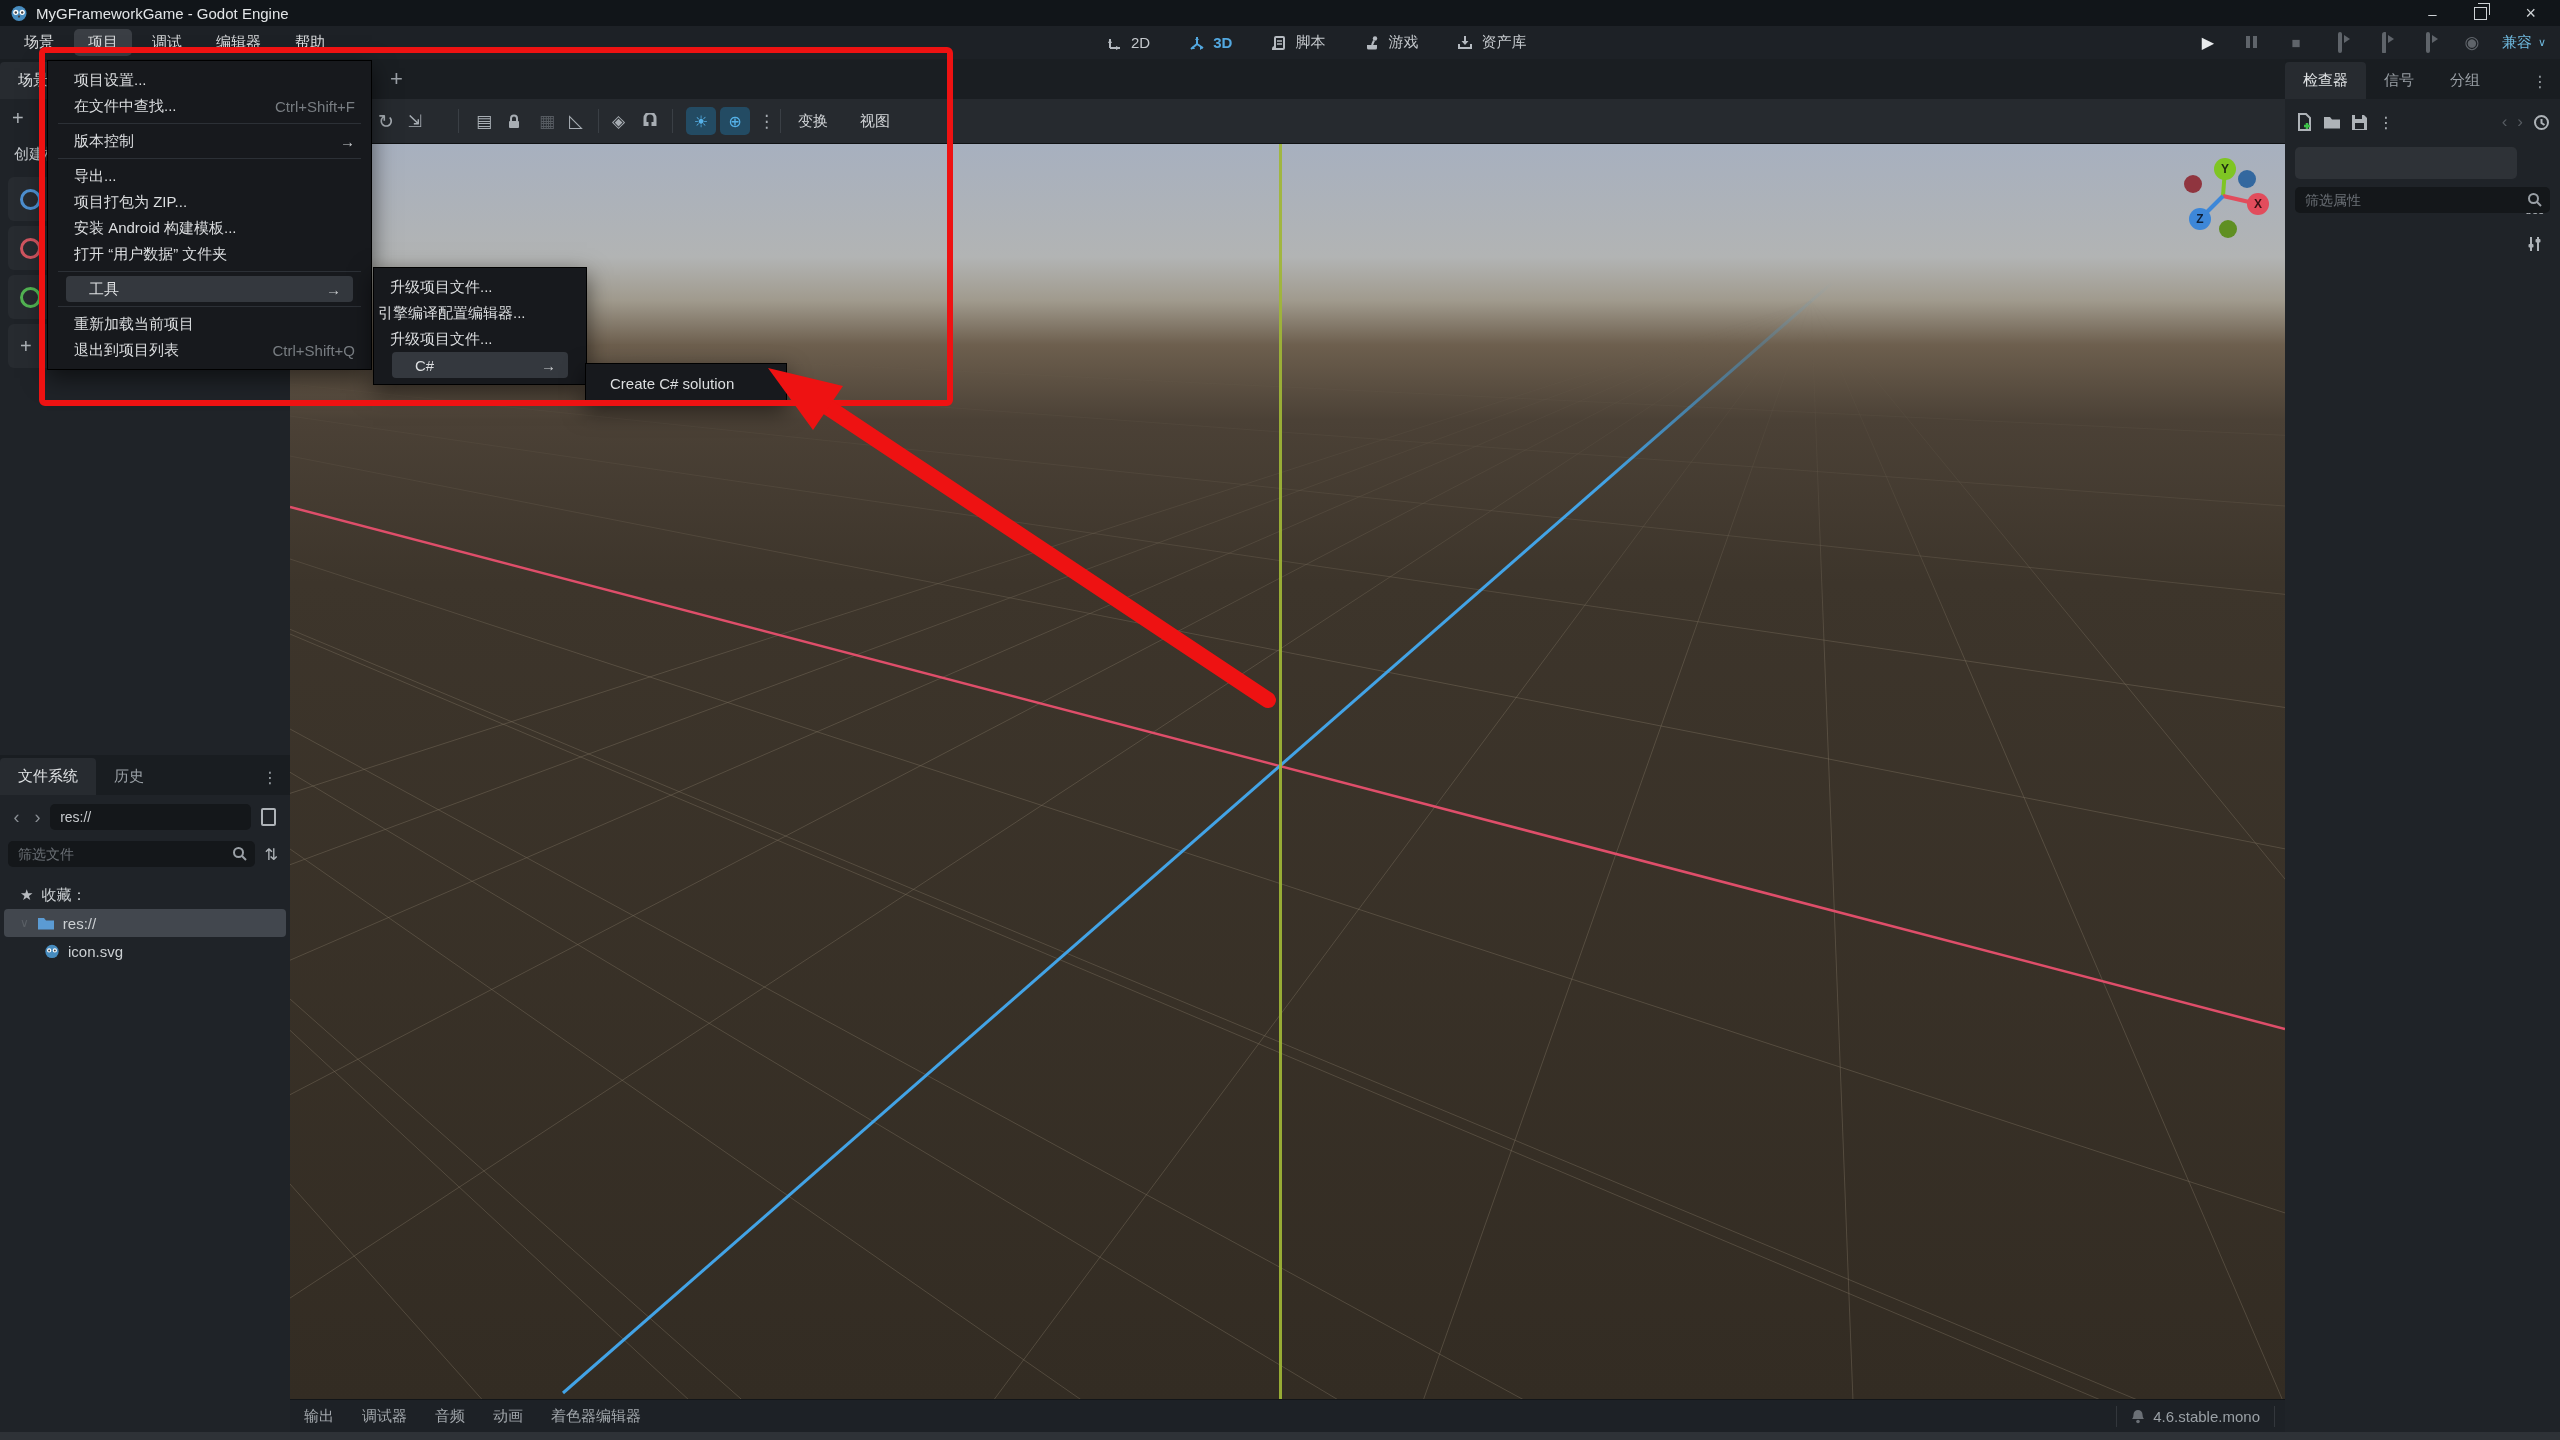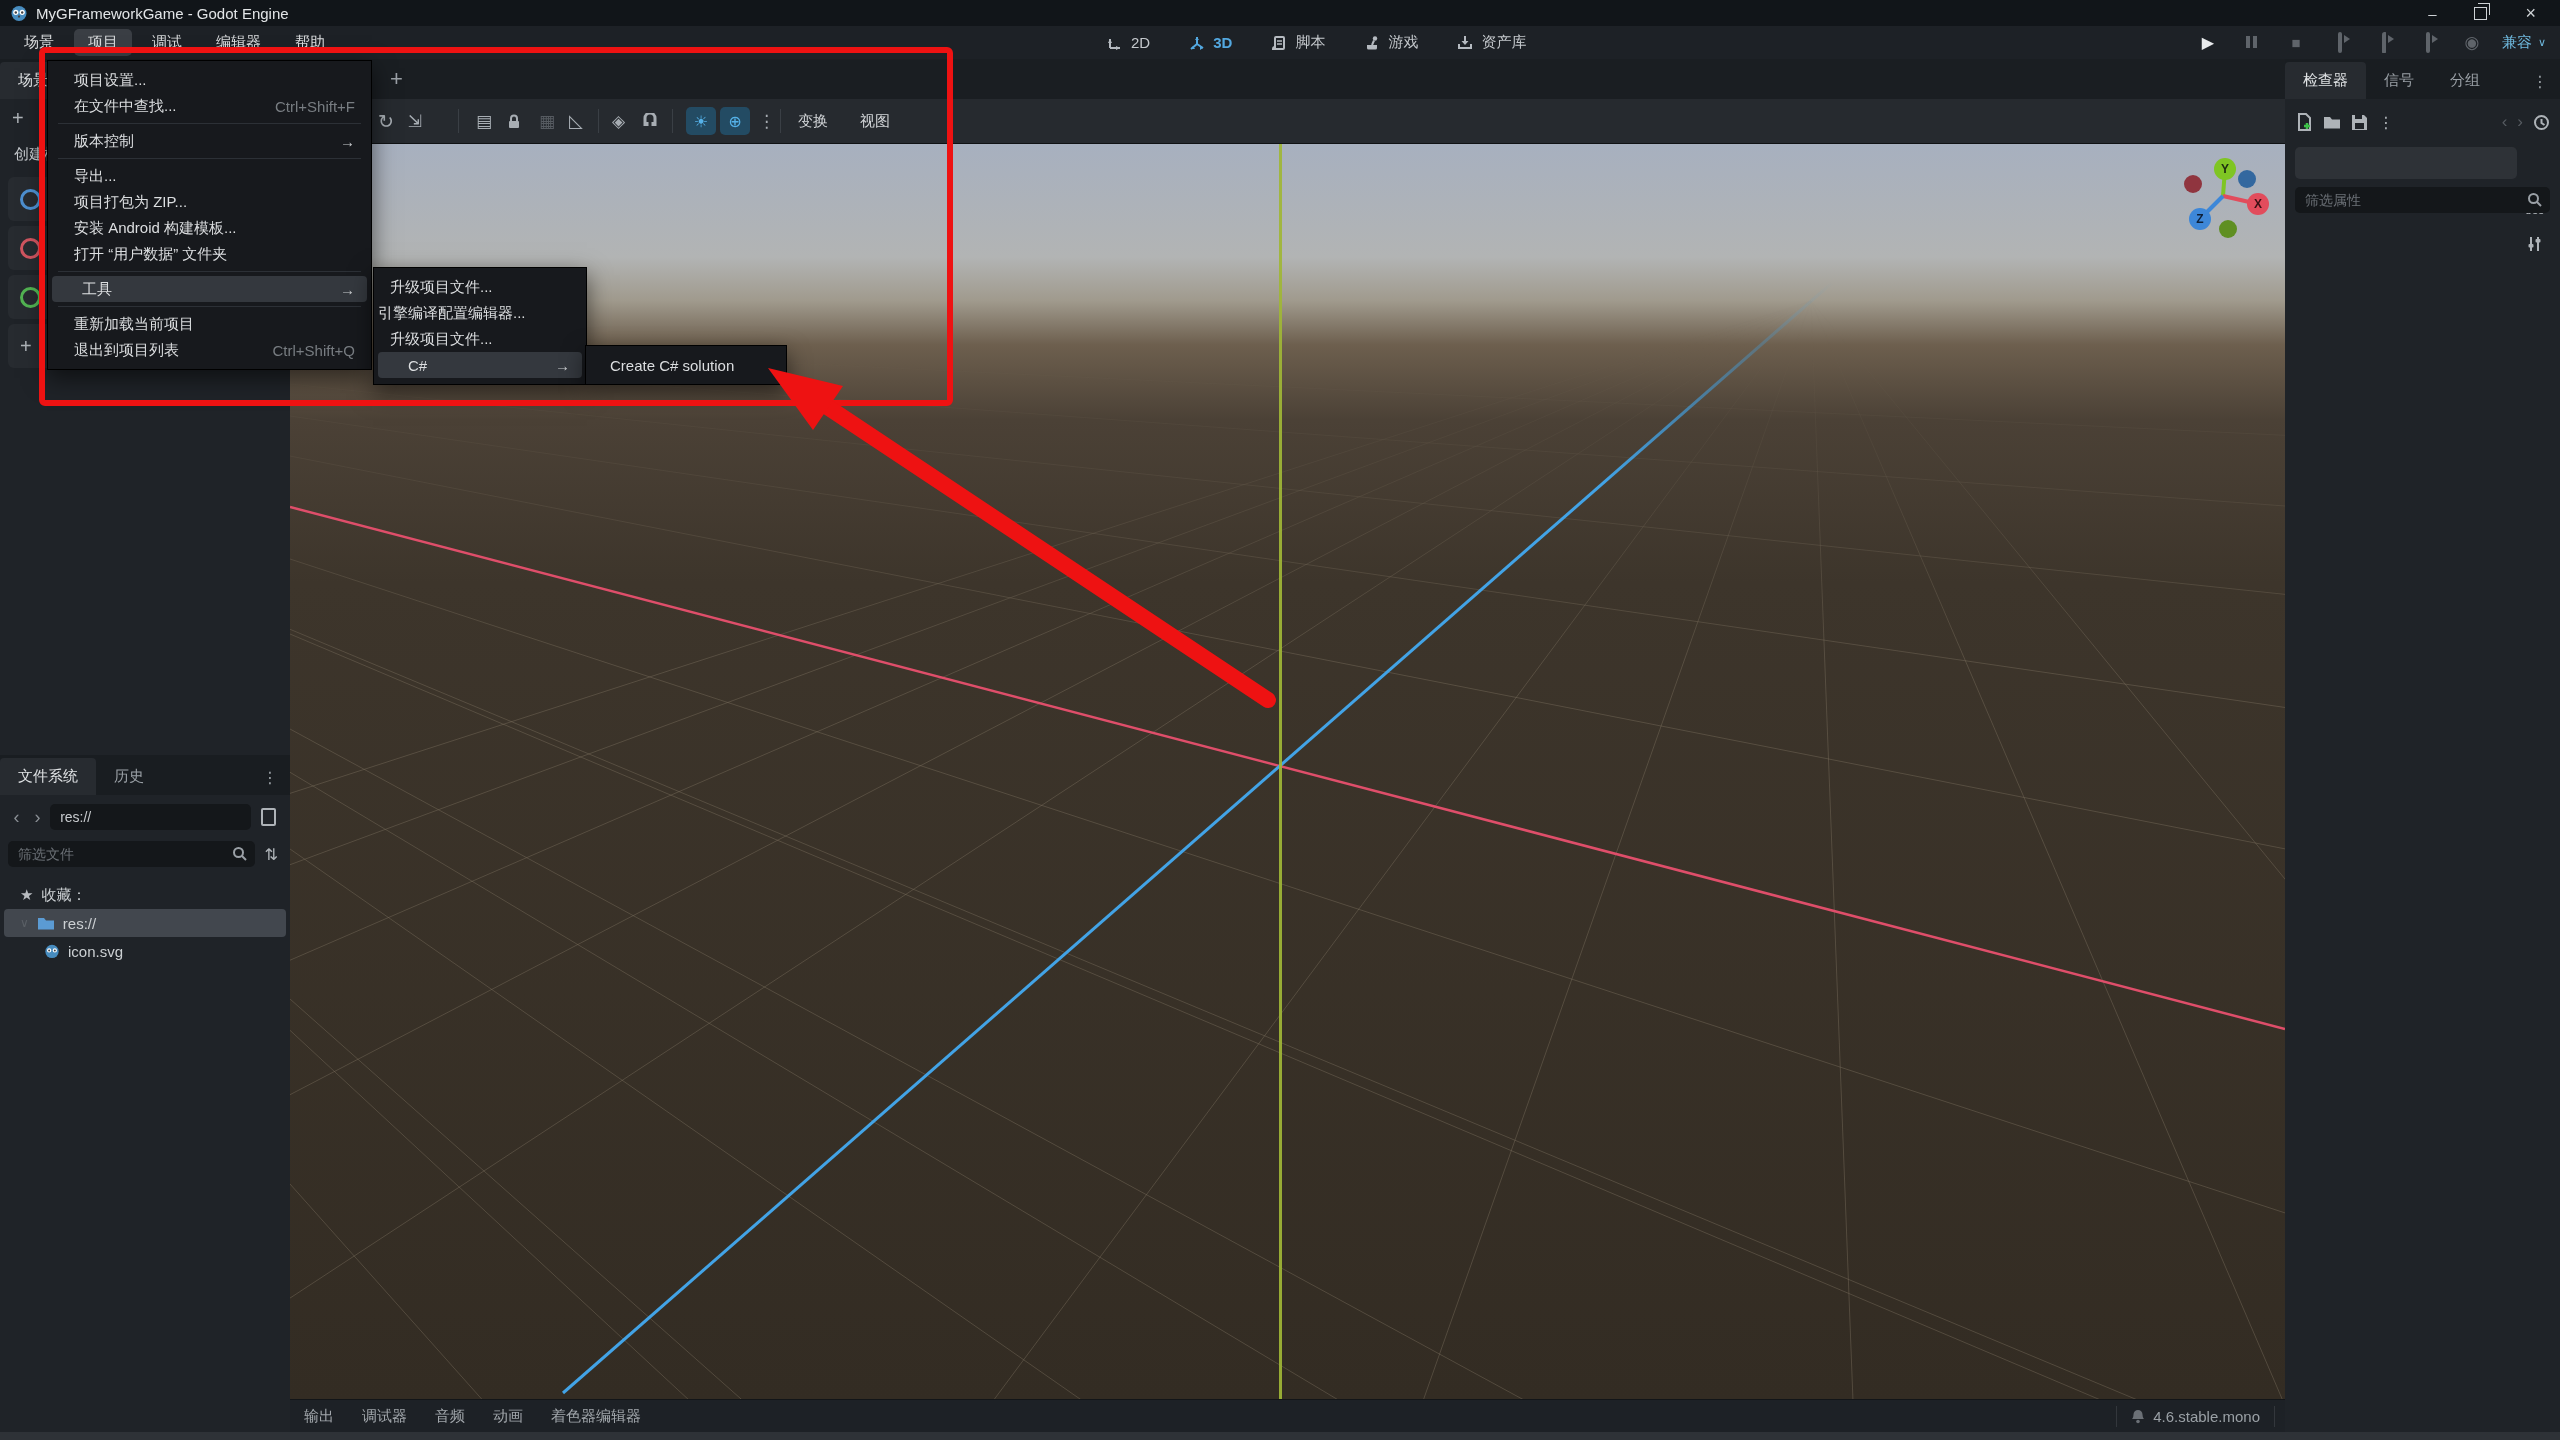--- a/index.html
+++ b/index.html
@@ -88,25 +88,25 @@
   .bottombar{height:32px;background:#1d2126;border-top:1px solid #121518;display:flex;align-items:center;font-size:15px;color:#a2a7ac;position:relative;}
   .bb-item{padding:0 14px;height:100%;display:flex;align-items:center;}
   .bb-right{position:absolute;right:10px;display:flex;align-items:center;gap:8px;color:#9aa0a5;
             border-left:1px solid #33373c;border-right:1px solid #33373c;padding:2px 14px;}
   #bottomstrip{position:absolute;left:0;bottom:0;width:2560px;height:8px;background:#2e3237;}
   
   .popup{position:absolute;background:#17191d;border:1px solid #000;box-shadow:0 8px 22px rgba(0,0,0,.55);
          z-index:40;padding:6px 0;font-size:15px;}
   #projectmenu{left:47px;top:60px;width:323px;}
   #toolsmenu{left:373px;top:267px;width:212px;z-index:41;}
-  #csmenu{left:585px;top:345px;width:200px;z-index:42;}
+  #csmenu{left:585px;top:363px;width:200px;z-index:42;}
   .mi{height:26px;display:flex;align-items:center;padding:0 16px 0 26px;color:#dcdee0;white-space:nowrap;}
   .mi .sc{margin-left:auto;color:#787d82;padding-left:30px;}
   .mi .arr{margin-left:auto;color:#c8cbce;}
-  .mi.hl{background:#34383e;border-radius:4px;margin:0 4px;padding:0 12px 0 30px;}
+  .mi.hl{background:#34383e;border-radius:4px;margin:0 18px;padding:0 12px 0 23px;}
   .msep{height:1px;background:#2c3036;margin:4px 10px;}
   
   #annot{position:absolute;left:0;top:0;z-index:60;pointer-events:none;}
   svg{display:block;}
 </style>
 </head>
 <body>
 
 <div id="titlebar">
   <svg width="18" height="18" viewBox="0 0 18 18">

